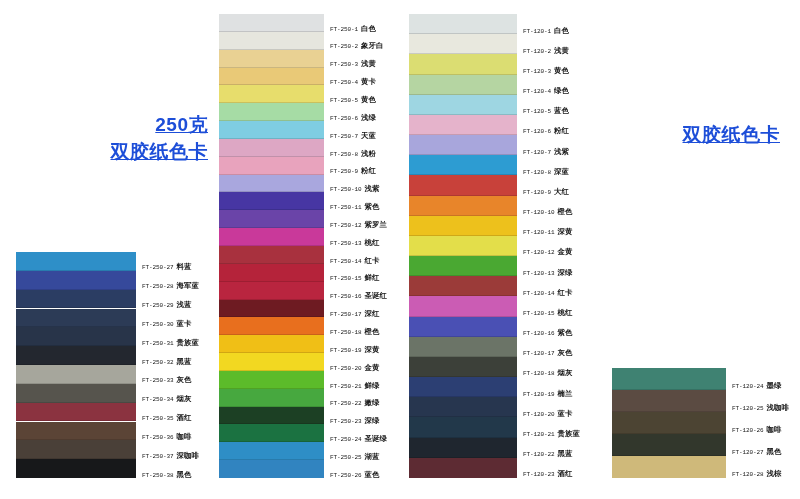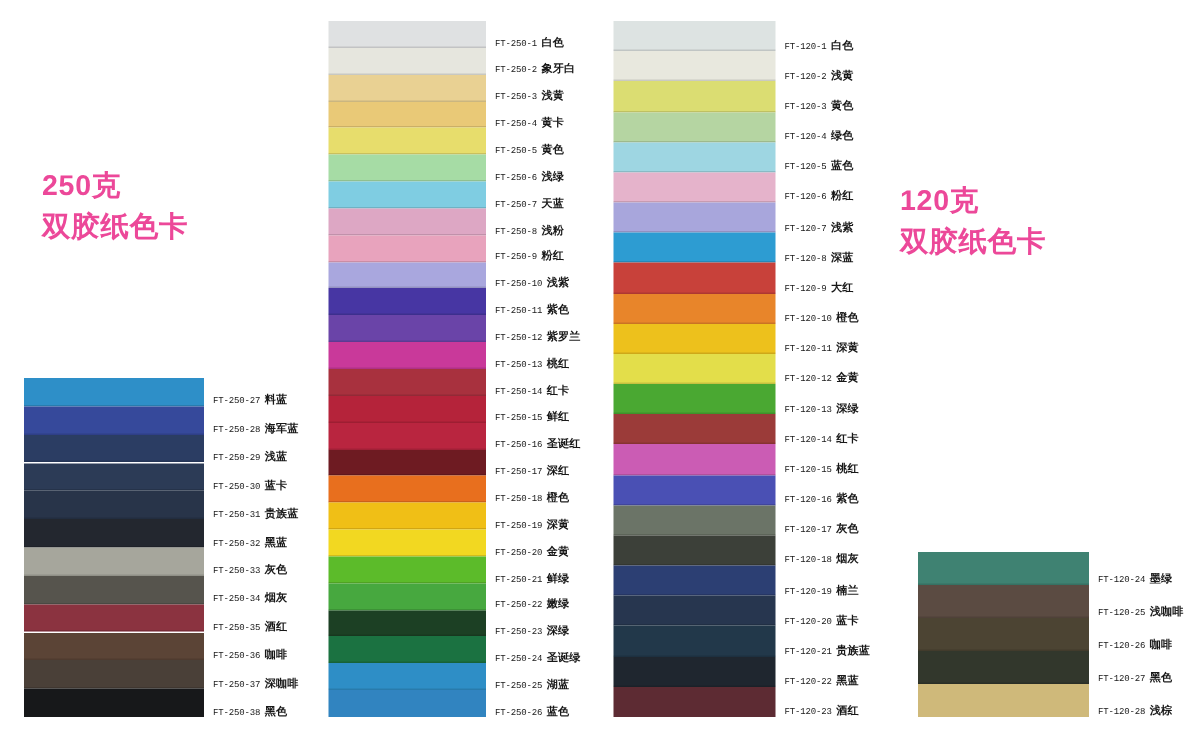--- a/index.html
+++ b/index.html
@@ -8,25 +8,26 @@
     background:#ffffff;
     font-family:"Liberation Sans","DejaVu Sans",sans-serif;
     overflow:hidden;
     position:relative;
   }
   .stage{position:absolute;inset:0;}
 
   
   .heading{
     position:absolute;
-    text-align:left;
+    text-align:right;
     font-weight:bold;
-    color:#ec4899;
+    color:#1d4ed8;
     line-height:1.42;
     letter-spacing:0.5px;
+    text-decoration:underline;
   }
   .heading .l1{font-size:19px;display:block;}
   .heading .l2{font-size:19px;display:block;}
   #heading-250{left:28px;top:112px;width:180px;}
   #heading-120{left:600px;top:122px;width:180px;}
 
   
   .column{position:absolute;}
   .col-inner{position:relative;width:100%;height:100%;}
   .chip{
@@ -86,21 +87,20 @@
 <body>
 
 <div class="stage">
 
   <div class="heading" id="heading-250">
     <span class="l1">250克</span>
     <span class="l2">双胶纸色卡</span>
   </div>
 
   <div class="heading" id="heading-120">
-    <span class="l1">120克</span>
     <span class="l2">双胶纸色卡</span>
   </div>
 
   <div class="column" id="col-250-b">
     <div class="col-inner">
         <div class="chip" title="FT-250-27 料蓝" style="top: 0px; height: 18.8333px; background: rgb(46, 143, 200);"></div>
         <div class="label" style="top: 15.4433px;"><span class="code">FT-250-27</span><span class="cn">料蓝</span></div>
         <div class="chip" title="FT-250-28 海军蓝" style="top: 18.8333px; height: 18.8333px; background: rgb(54, 73, 155);"></div>
         <div class="label" style="top: 34.2767px;"><span class="code">FT-250-28</span><span class="cn">海军蓝</span></div>
         <div class="chip" title="FT-250-29 浅蓝" style="top: 37.6667px; height: 18.8333px; background: rgb(43, 61, 99);"></div>

